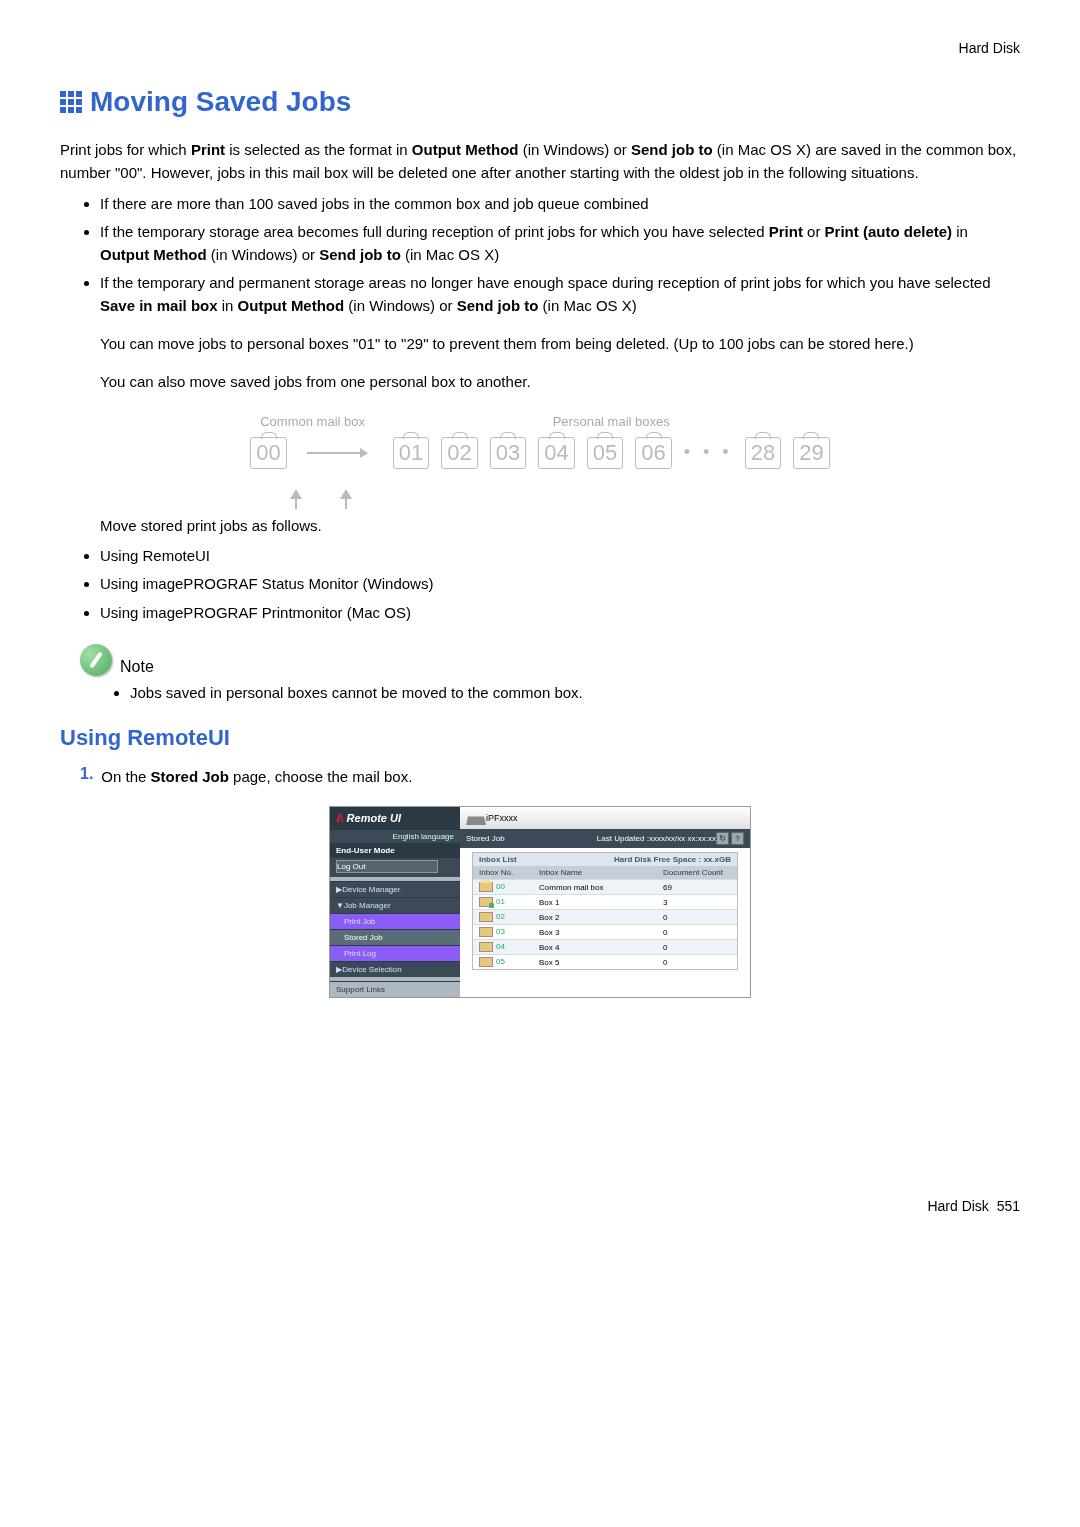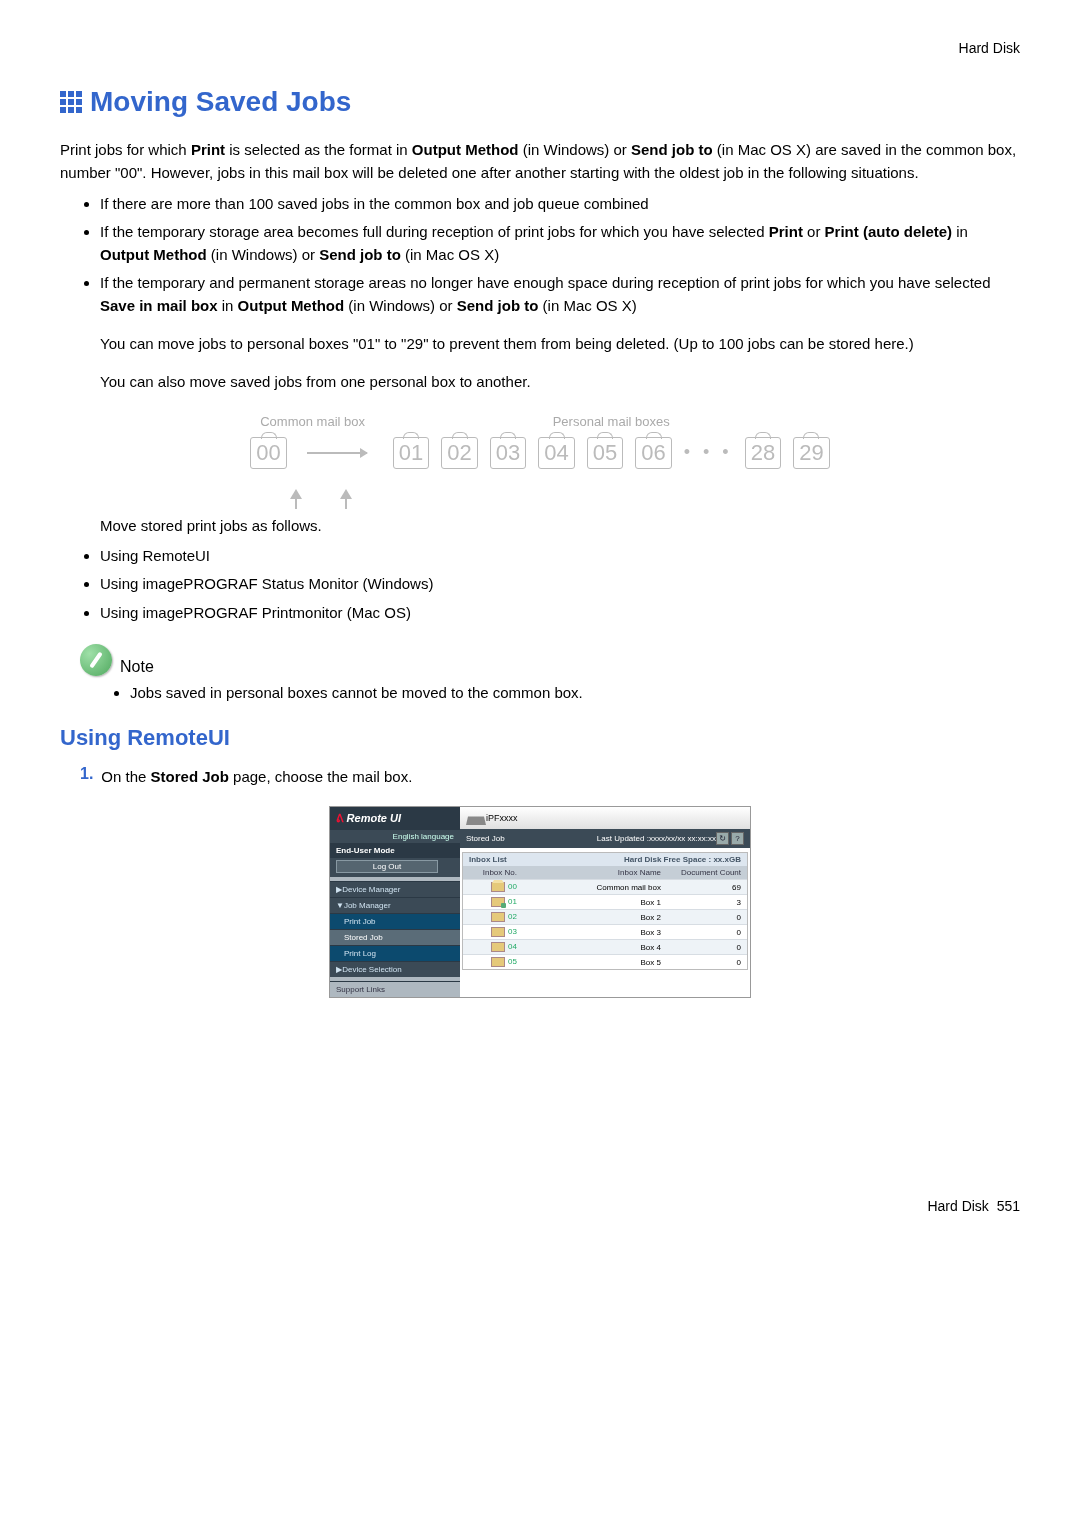--- a/index.html
+++ b/index.html
@@ -210,33 +210,32 @@
   }
   .ru-mode {
     background: #2b3945;
     padding: 3px 6px;
     font-size: 8px;
     font-weight: bold;
   }
   .ru-btn {
     background: #556570;
     margin: 2px 22px 4px 6px;
-    text-align: center;
     padding: 1px 0;
     font-size: 8px;
     border: 1px solid #8899a3;
   }
   .ru-gap { height: 4px; background: #aeb8c0; }
   .ru-item {
     padding: 3px 6px;
     font-size: 8px;
     color: #cfe2f0;
     border-top: 1px solid #2b3945;
   }
-  .ru-item.sub { padding-left: 14px; background: #0c4a6e; }
+  .ru-item.sub { padding-left: 14px; background: #8b5cf6; }
   .ru-item.sel { background: #5a6c78; color: #fff; }
   .ru-main { flex: 1; background: #fff; }
   .ru-header {
     background: linear-gradient(#fff, #e0e0e0);
     display: flex;
     align-items: center;
     padding: 4px 6px;
     gap: 0;
   }
   .ru-printer {
@@ -253,22 +252,21 @@
     align-items: center;
   }
   .ru-icons { display: flex; gap: 2px; }
   .ru-ico {
     width: 11px; height: 11px;
     background: #9aa; border: 1px solid #666;
     font-size: 8px; text-align: center; line-height: 11px; color: #223;
   }
   .ru-panel {
     border: 1px solid #bbb;
-    margin: 4px 2px;
-    text-align: right;
+    margin: 4px 12px;
   }
   .ru-panel-hd {
     background: #dde6ef;
     display: flex;
     justify-content: space-between;
     padding: 2px 6px;
     color: #456;
     font-weight: bold;
     font-size: 8px;
   }

